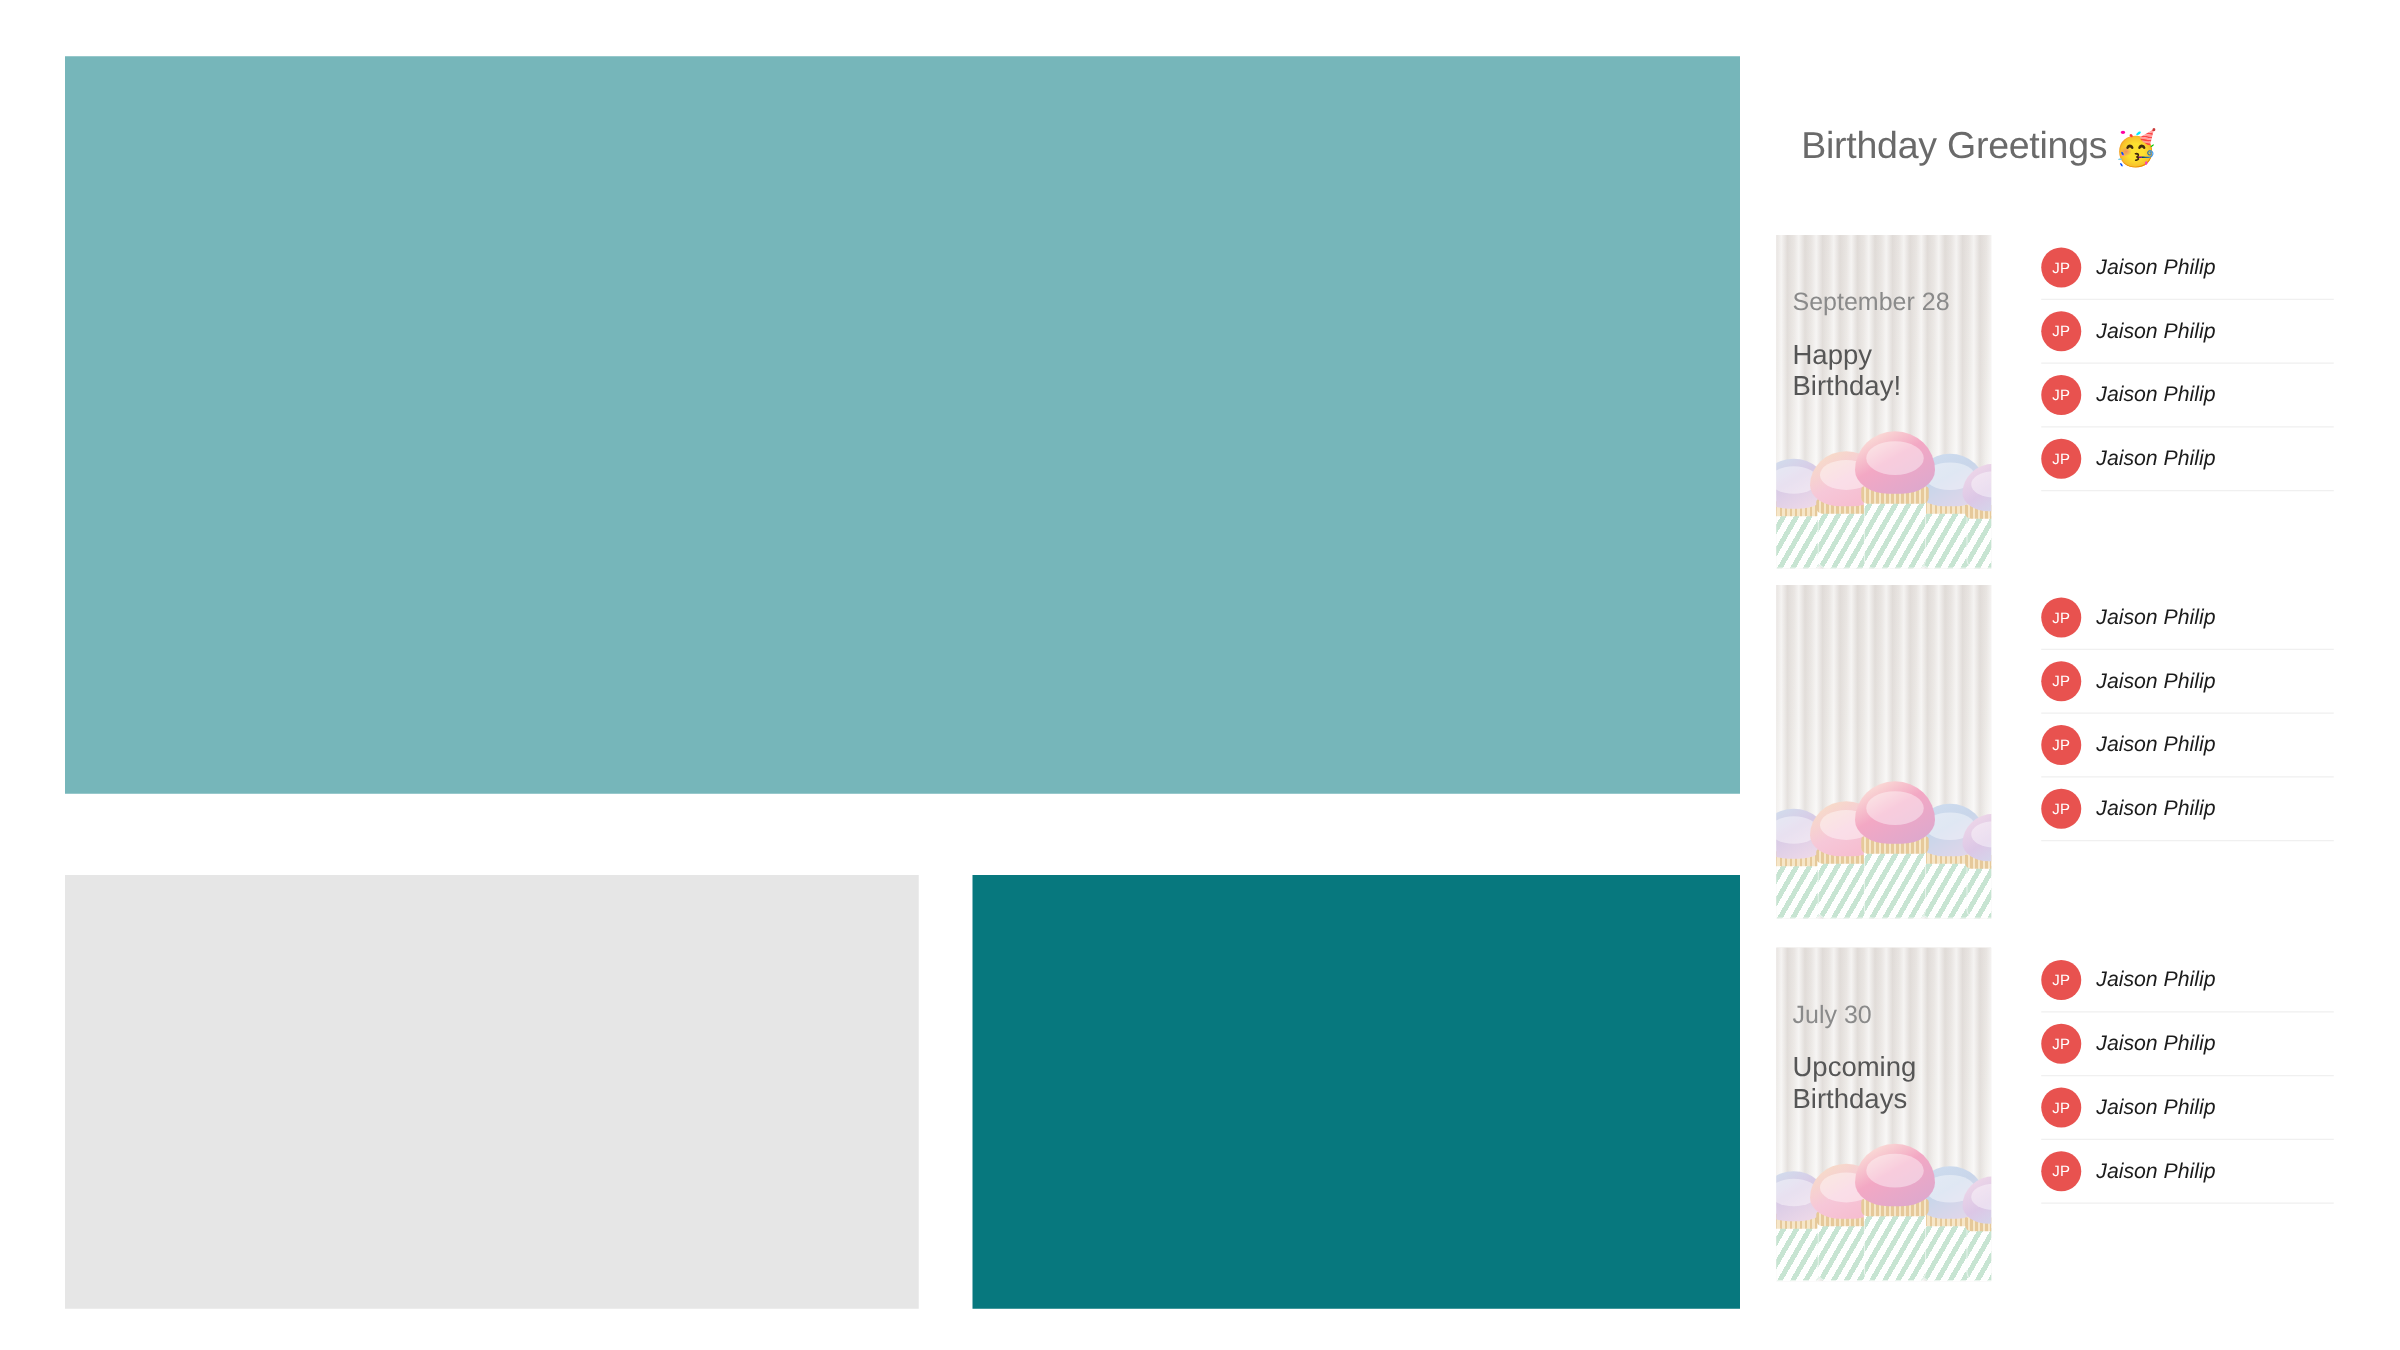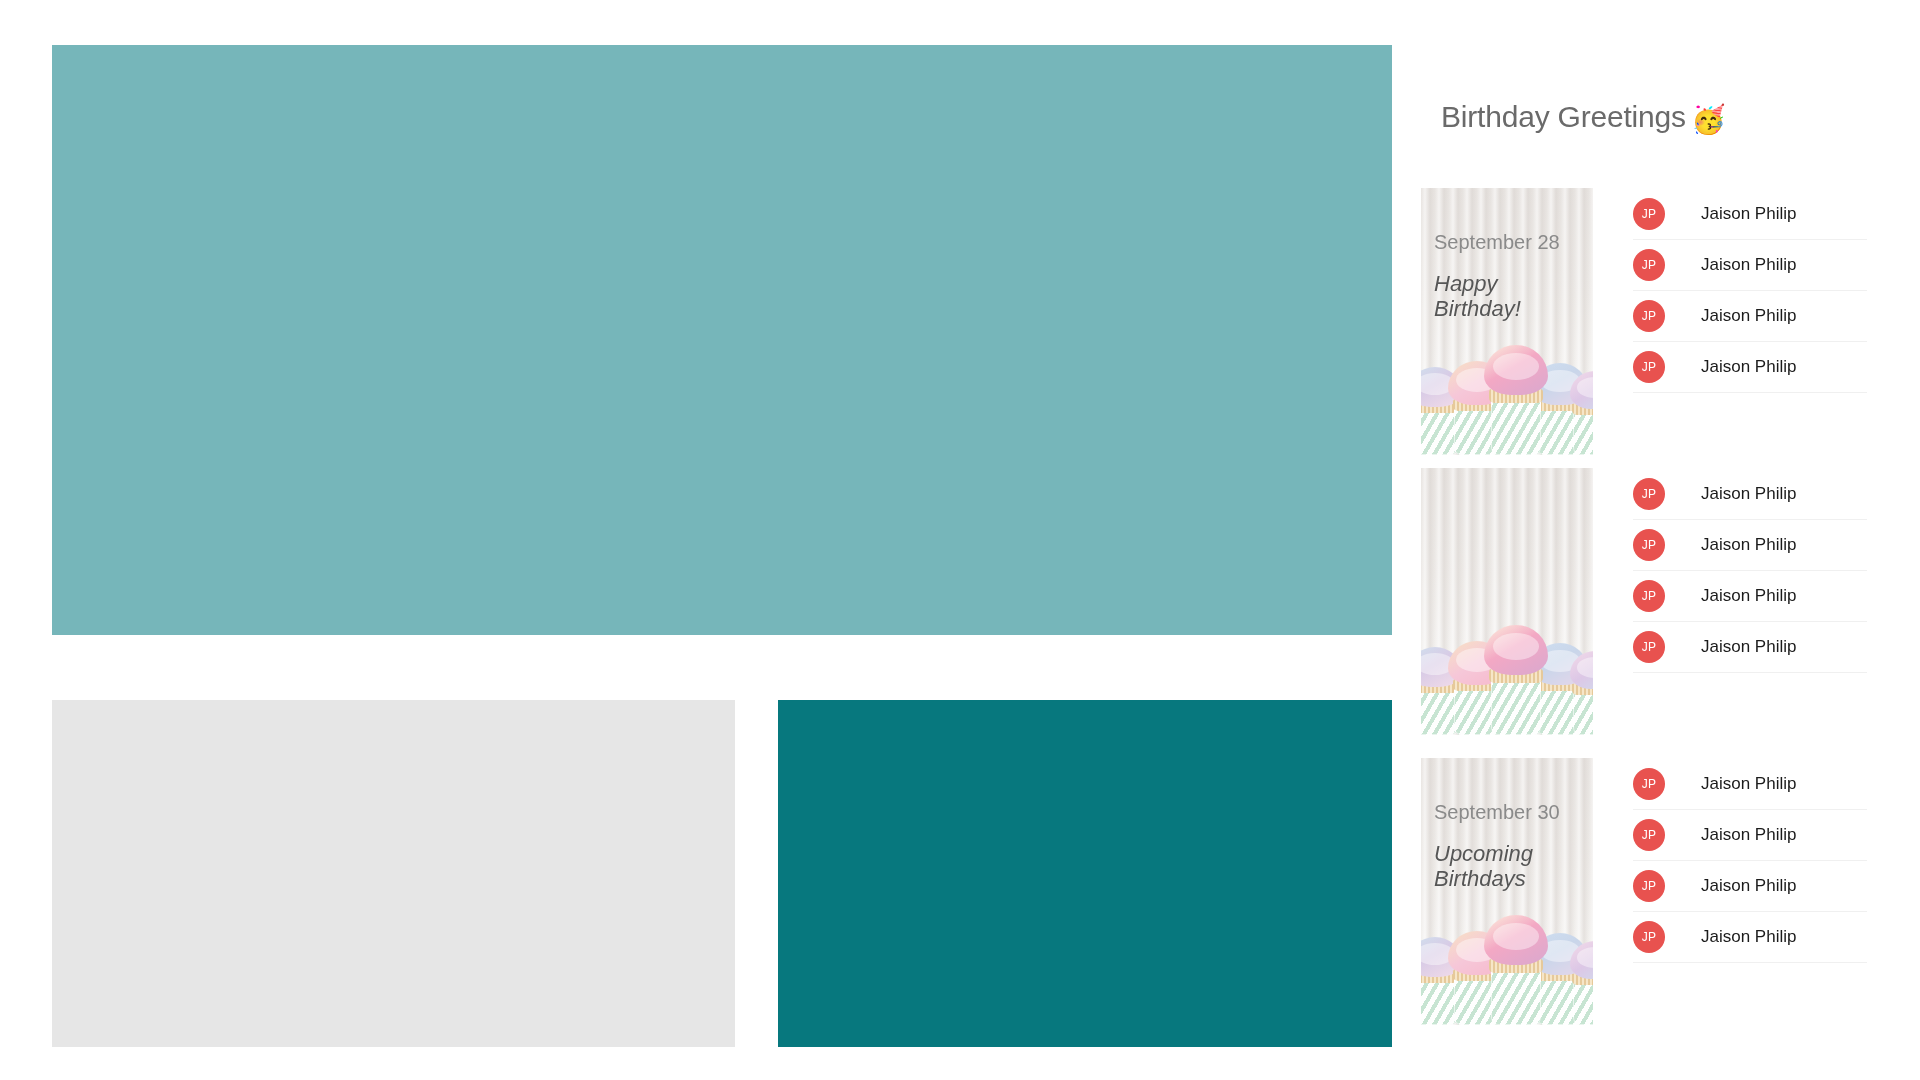--- a/index.html
+++ b/index.html
@@ -176,21 +176,20 @@
     font-weight: 400;
     line-height: 1.2;
     margin-bottom: 17px;
   }
   .card-title {
     font-size: 22px;
     color: #565656;
     font-weight: 400;
     line-height: 1.14;
     max-width: 140px;
-    font-style: italic;
   }
 
   
   .attendee-list {
     margin-left: 40px;
     width: 234px;
     flex: 0 0 234px;
     padding-top: 1px;
   }
 
@@ -209,24 +208,25 @@
     background: #e8524f;
     color: #ffffff;
     font-size: 12px;
     display: flex;
     align-items: center;
     justify-content: center;
     letter-spacing: 0.2px;
   }
 
   .attendee-name {
-    margin-left: 36px;
+    margin-left: 12px;
     font-size: 17px;
     color: #1b1b1b;
     white-space: nowrap;
+    font-style: italic;
   }
 </style>
 </head>
 <body>
 
 <div class="page">
 
   <div class="block" id="block-hero"></div>
 
   <div class="block" id="block-gray"></div>
@@ -377,21 +377,21 @@
               <div class="frosting swirl" style="width:56px;height:42px;left:1px;bottom:50px;background:linear-gradient(150deg,#cfdef0 0%,#c9d6ea 45%,#e7d6ea 100%);"></div>
             </div>
             <div class="cupcake" style="left:148px;width:52px;height:74px;">
               <div class="cup" style="width:42px;height:44px;left:4px;"></div>
               <div class="liner" style="width:44px;height:11px;left:3px;bottom:40px;"></div>
               <div class="frosting swirl" style="width:50px;height:38px;left:1px;bottom:46px;background:linear-gradient(150deg,#f3dbe9 0%,#dcc7e6 50%,#cfe0ef 100%);"></div>
             </div>
           </div>
         </div>
         <div class="card-text">
-          <div class="card-date">September 30</div>
+          <div class="card-date">July 30</div>
           <div class="card-title">Upcoming Birthdays</div>
         </div>
       </div>
 
       <div class="attendee-list">
         <div class="attendee-row">
           <div class="avatar">JP</div>
           <div class="attendee-name">Jaison Philip</div>
         </div>
         <div class="attendee-row">

